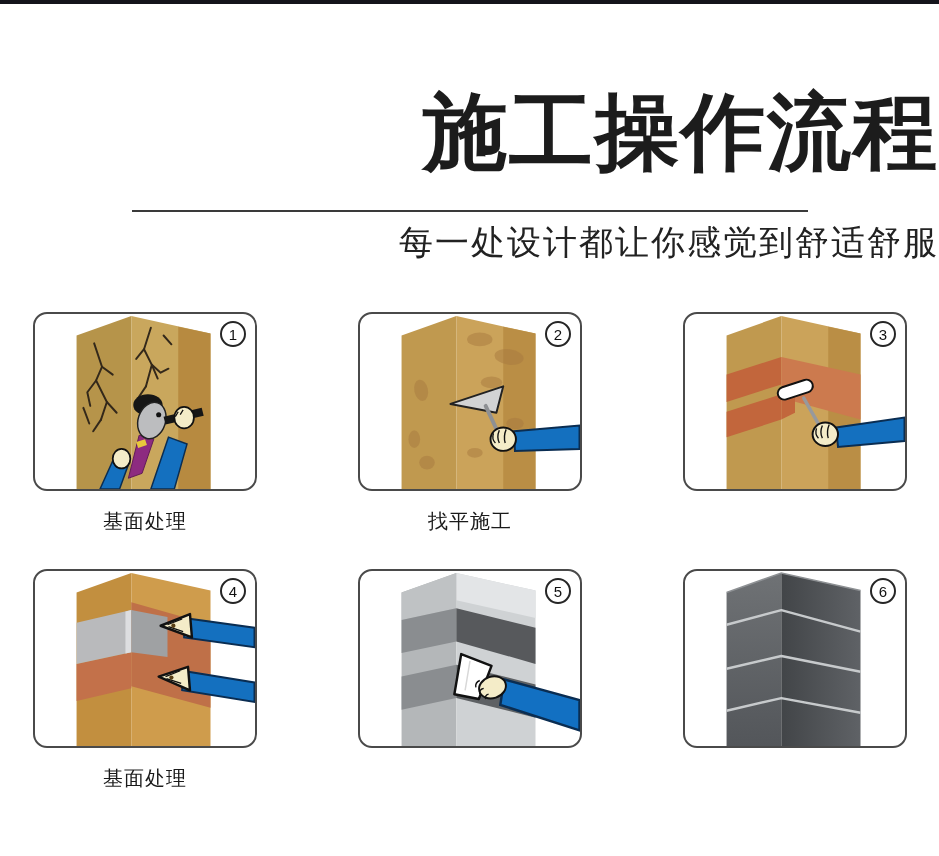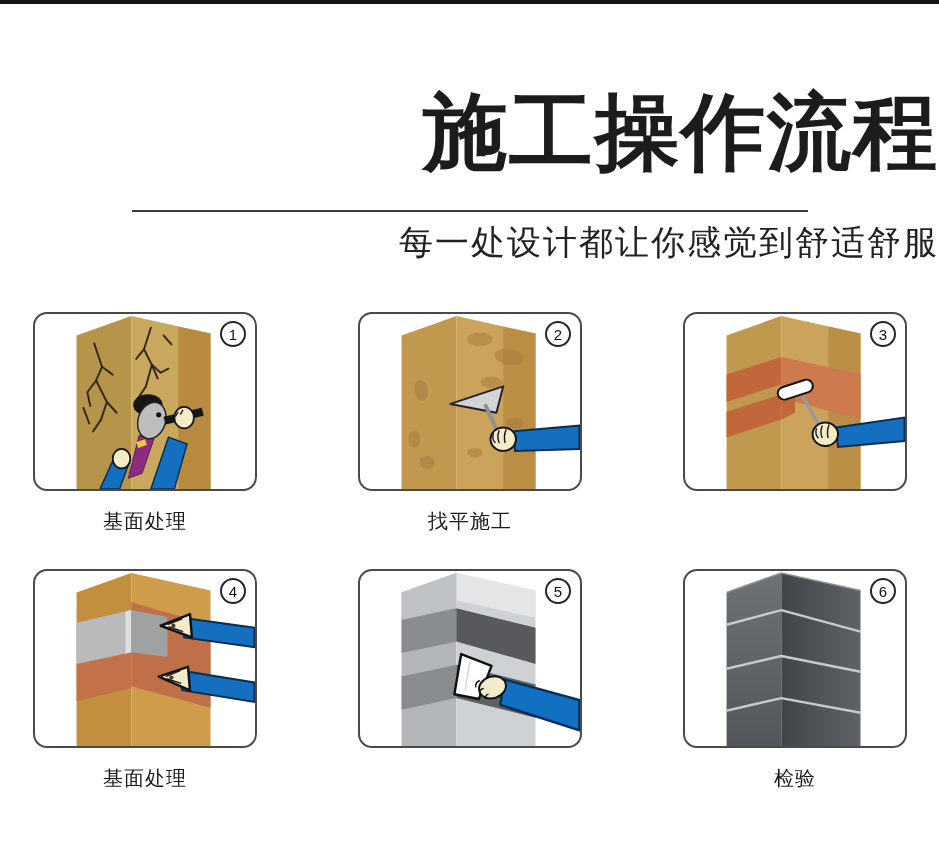--- a/index.html
+++ b/index.html
@@ -234,16 +234,15 @@
         <g stroke="#c7cacc" stroke-width="2.5" fill="none" stroke-linejoin="round">
           <path d="M42,55 L98,40 L179,62"></path>
           <path d="M42,100 L98,87 L179,103"></path>
           <path d="M42,143 L98,130 L179,145"></path>
         </g>
       </svg>
       <div class="badge">
         <span>6</span>
       </div>
     </div>
-    <figcaption class="caption">检验</figcaption>
   </figure>
 
 </div>
 
 </body></html>

